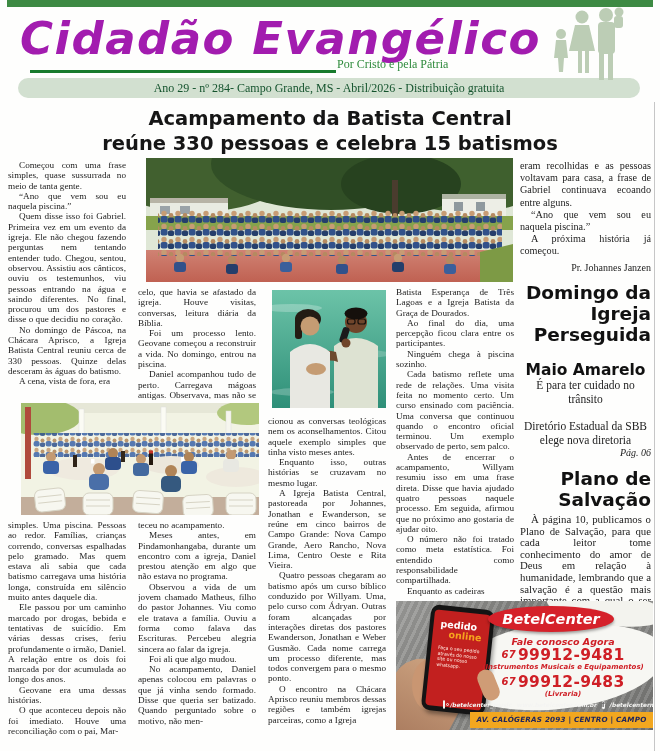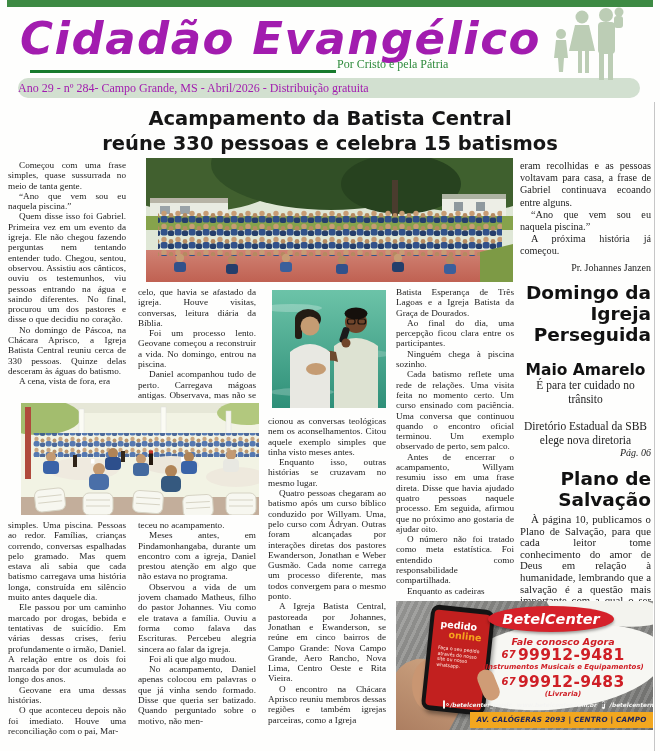--- a/index.html
+++ b/index.html
@@ -7,21 +7,21 @@
         font-family:"Liberation Serif", serif;color:#1c1c1c;}
   .abs{position:absolute;}
 
   
   .topbar{left:7px;top:0;width:646px;height:7px;background:#3d8a43;}
   .mast-title{left:20px;top:12px;width:560px;font-family:"DejaVu Sans",sans-serif;
       font-weight:bold;font-style:italic;font-size:45px;letter-spacing:1.5px;color:#a21caf;white-space:nowrap;}
   .mast-rule{left:30px;top:70px;width:306px;height:3px;background:#177a2c;}
   .tagline{left:337px;top:57px;width:110px;font-size:12px;color:#2e8a3c;white-space:nowrap;}
   .band{left:18px;top:78px;width:622px;height:20px;background:#d2e0d0;border-radius:10px;
-        text-align:left;font-size:12px;line-height:20px;color:#a21caf;z-index:1;}
+        text-align:center;font-size:12px;line-height:20px;color:#14532d;z-index:1;}
   .family{left:550px;top:4px;z-index:2;}
 
   
   .headline{left:0;top:106px;width:660px;text-align:center;font-family:"DejaVu Sans",sans-serif;
             font-weight:bold;font-size:19.5px;line-height:25px;color:#161616;}
 
   
   .col{position:absolute;text-align:justify;font-size:9.2px;line-height:10.3px;overflow:hidden;}
   .col p{margin:0;text-indent:11px;}
   .col p.cont{text-indent:0;}
@@ -303,22 +303,22 @@
   <div class="col c2b">
       <p class="cont">teceu no acampamento.</p>
       <p>Meses antes, em Pindamonhangaba, durante um encontro com a igreja, Daniel prestou atenção em algo que não estava no programa.</p>
       <p>Observou a vida de um jovem chamado Matheus, filho do pastor Johannes. Viu como ele tratava a família. Ouviu a forma como falava das Escrituras. Percebeu alegria sincera ao falar da igreja.</p>
       <p>Foi ali que algo mudou.</p>
       <p>No acampamento, Daniel apenas colocou em palavras o que já vinha sendo formado. Disse que queria ser batizado. Quando perguntado sobre o motivo, não men-</p>
     </div>
   <div class="col c3">
       <p class="cont">cionou as conversas teológicas nem os aconselhamentos. Citou aquele exemplo simples que tinha visto meses antes.</p>
       <p>Enquanto isso, outras histórias se cruzavam no mesmo lugar.</p>
+      <p>A Igreja Batista Central, pastoreada por Johannes, Jonathan e Ewanderson, se reúne em cinco bairros de Campo Grande: Nova Campo Grande, Aero Rancho, Nova Lima, Centro Oeste e Rita Vieira.</p>
       <p>Quatro pessoas chegaram ao batismo após um curso bíblico conduzido por Willyam. Uma, pelo curso com Ádryan. Outras foram alcançadas por interações diretas dos pastores Ewanderson, Jonathan e Weber Gusmão. Cada nome carrega um processo diferente, mas todos convergem para o mesmo ponto.</p>
-      <p>A Igreja Batista Central, pastoreada por Johannes, Jonathan e Ewanderson, se reúne em cinco bairros de Campo Grande: Nova Campo Grande, Aero Rancho, Nova Lima, Centro Oeste e Rita Vieira.</p>
       <p>O encontro na Chácara Aprisco reuniu membros dessas regiões e também igrejas parceiras, como a Igreja</p>
     </div>
   <div class="col c4">
       <p class="cont">Batista Esperança de Três Lagoas e a Igreja Batista da Graça de Dourados.</p>
       <p>Ao final do dia, uma percepção ficou clara entre os participantes.</p>
       <p>Ninguém chega à piscina sozinho.</p>
       <p>Cada batismo reflete uma rede de relações. Uma visita feita no momento certo. Um curso ensinado com paciência. Uma conversa que continuou quando o encontro oficial terminou. Um exemplo observado de perto, sem palco.</p>
       <p>Antes de encerrar o acampamento, Willyam resumiu isso em uma frase direta. Disse que havia ajudado quatro pessoas naquele processo. Em seguida, afirmou que no próximo ano gostaria de ajudar oito.</p>
       <p>O número não foi tratado como meta estatística. Foi entendido como responsabilidade compartilhada.</p>
       <p>Enquanto as cadeiras</p>

